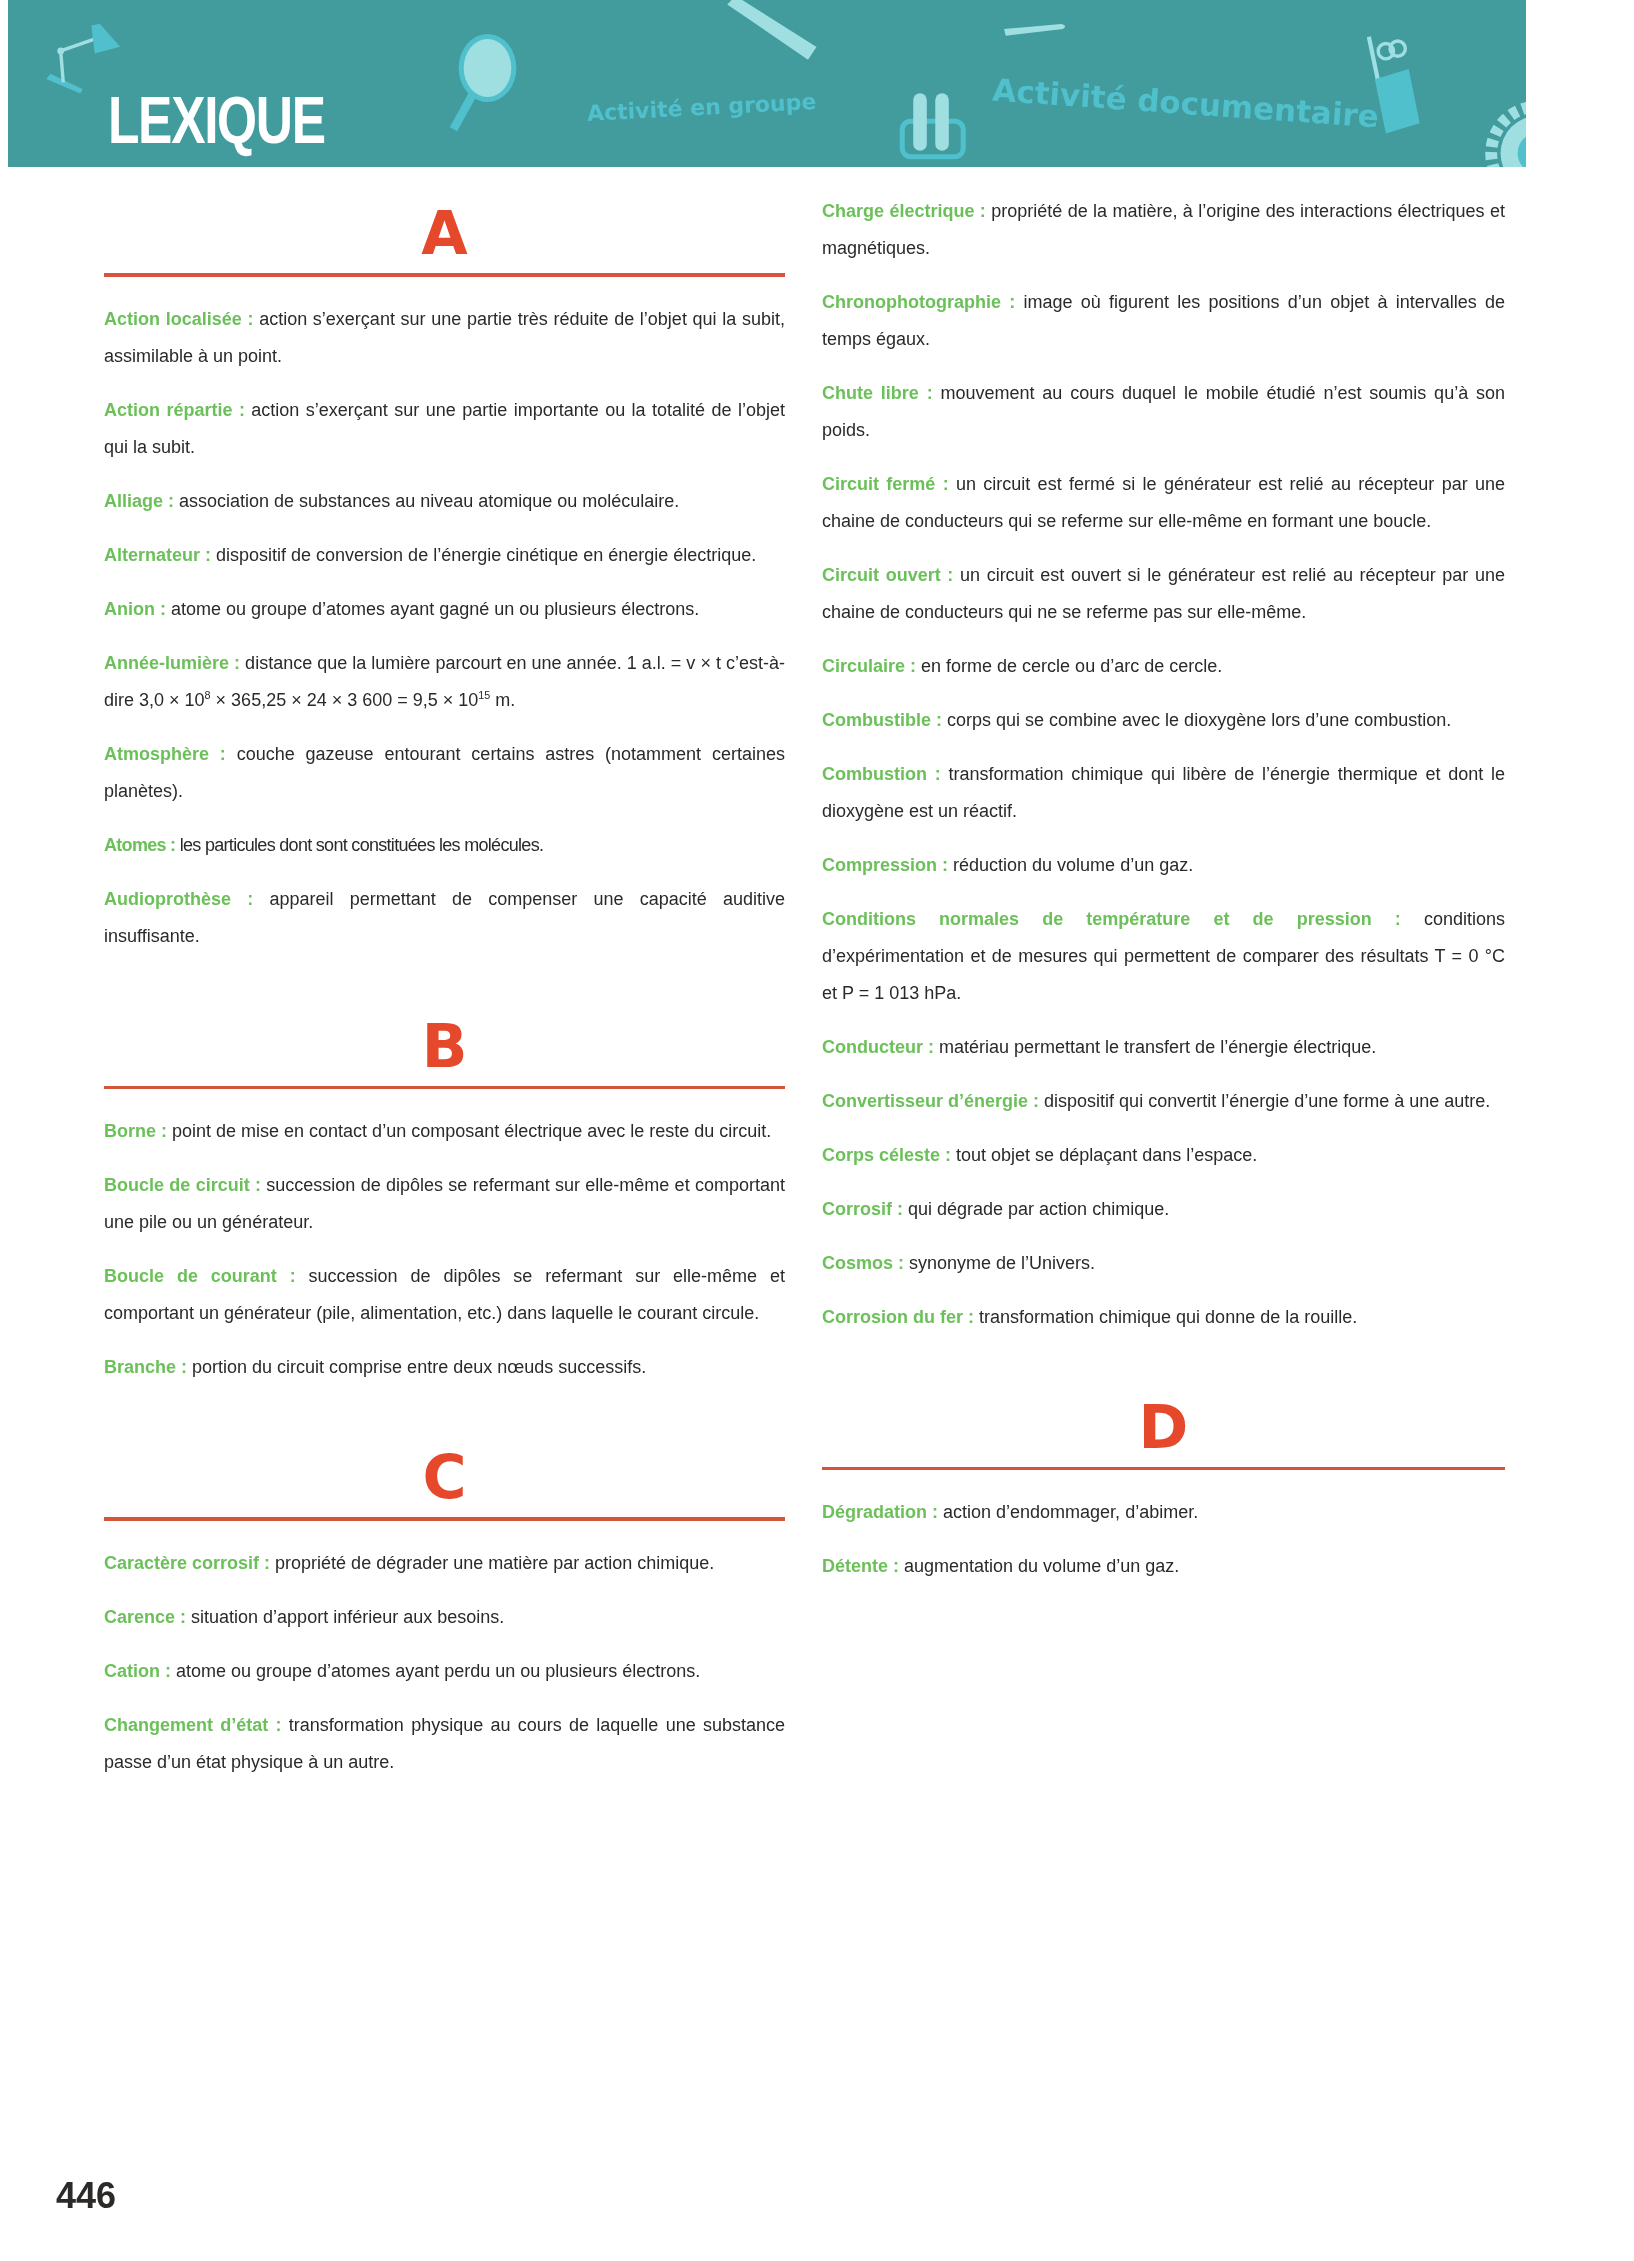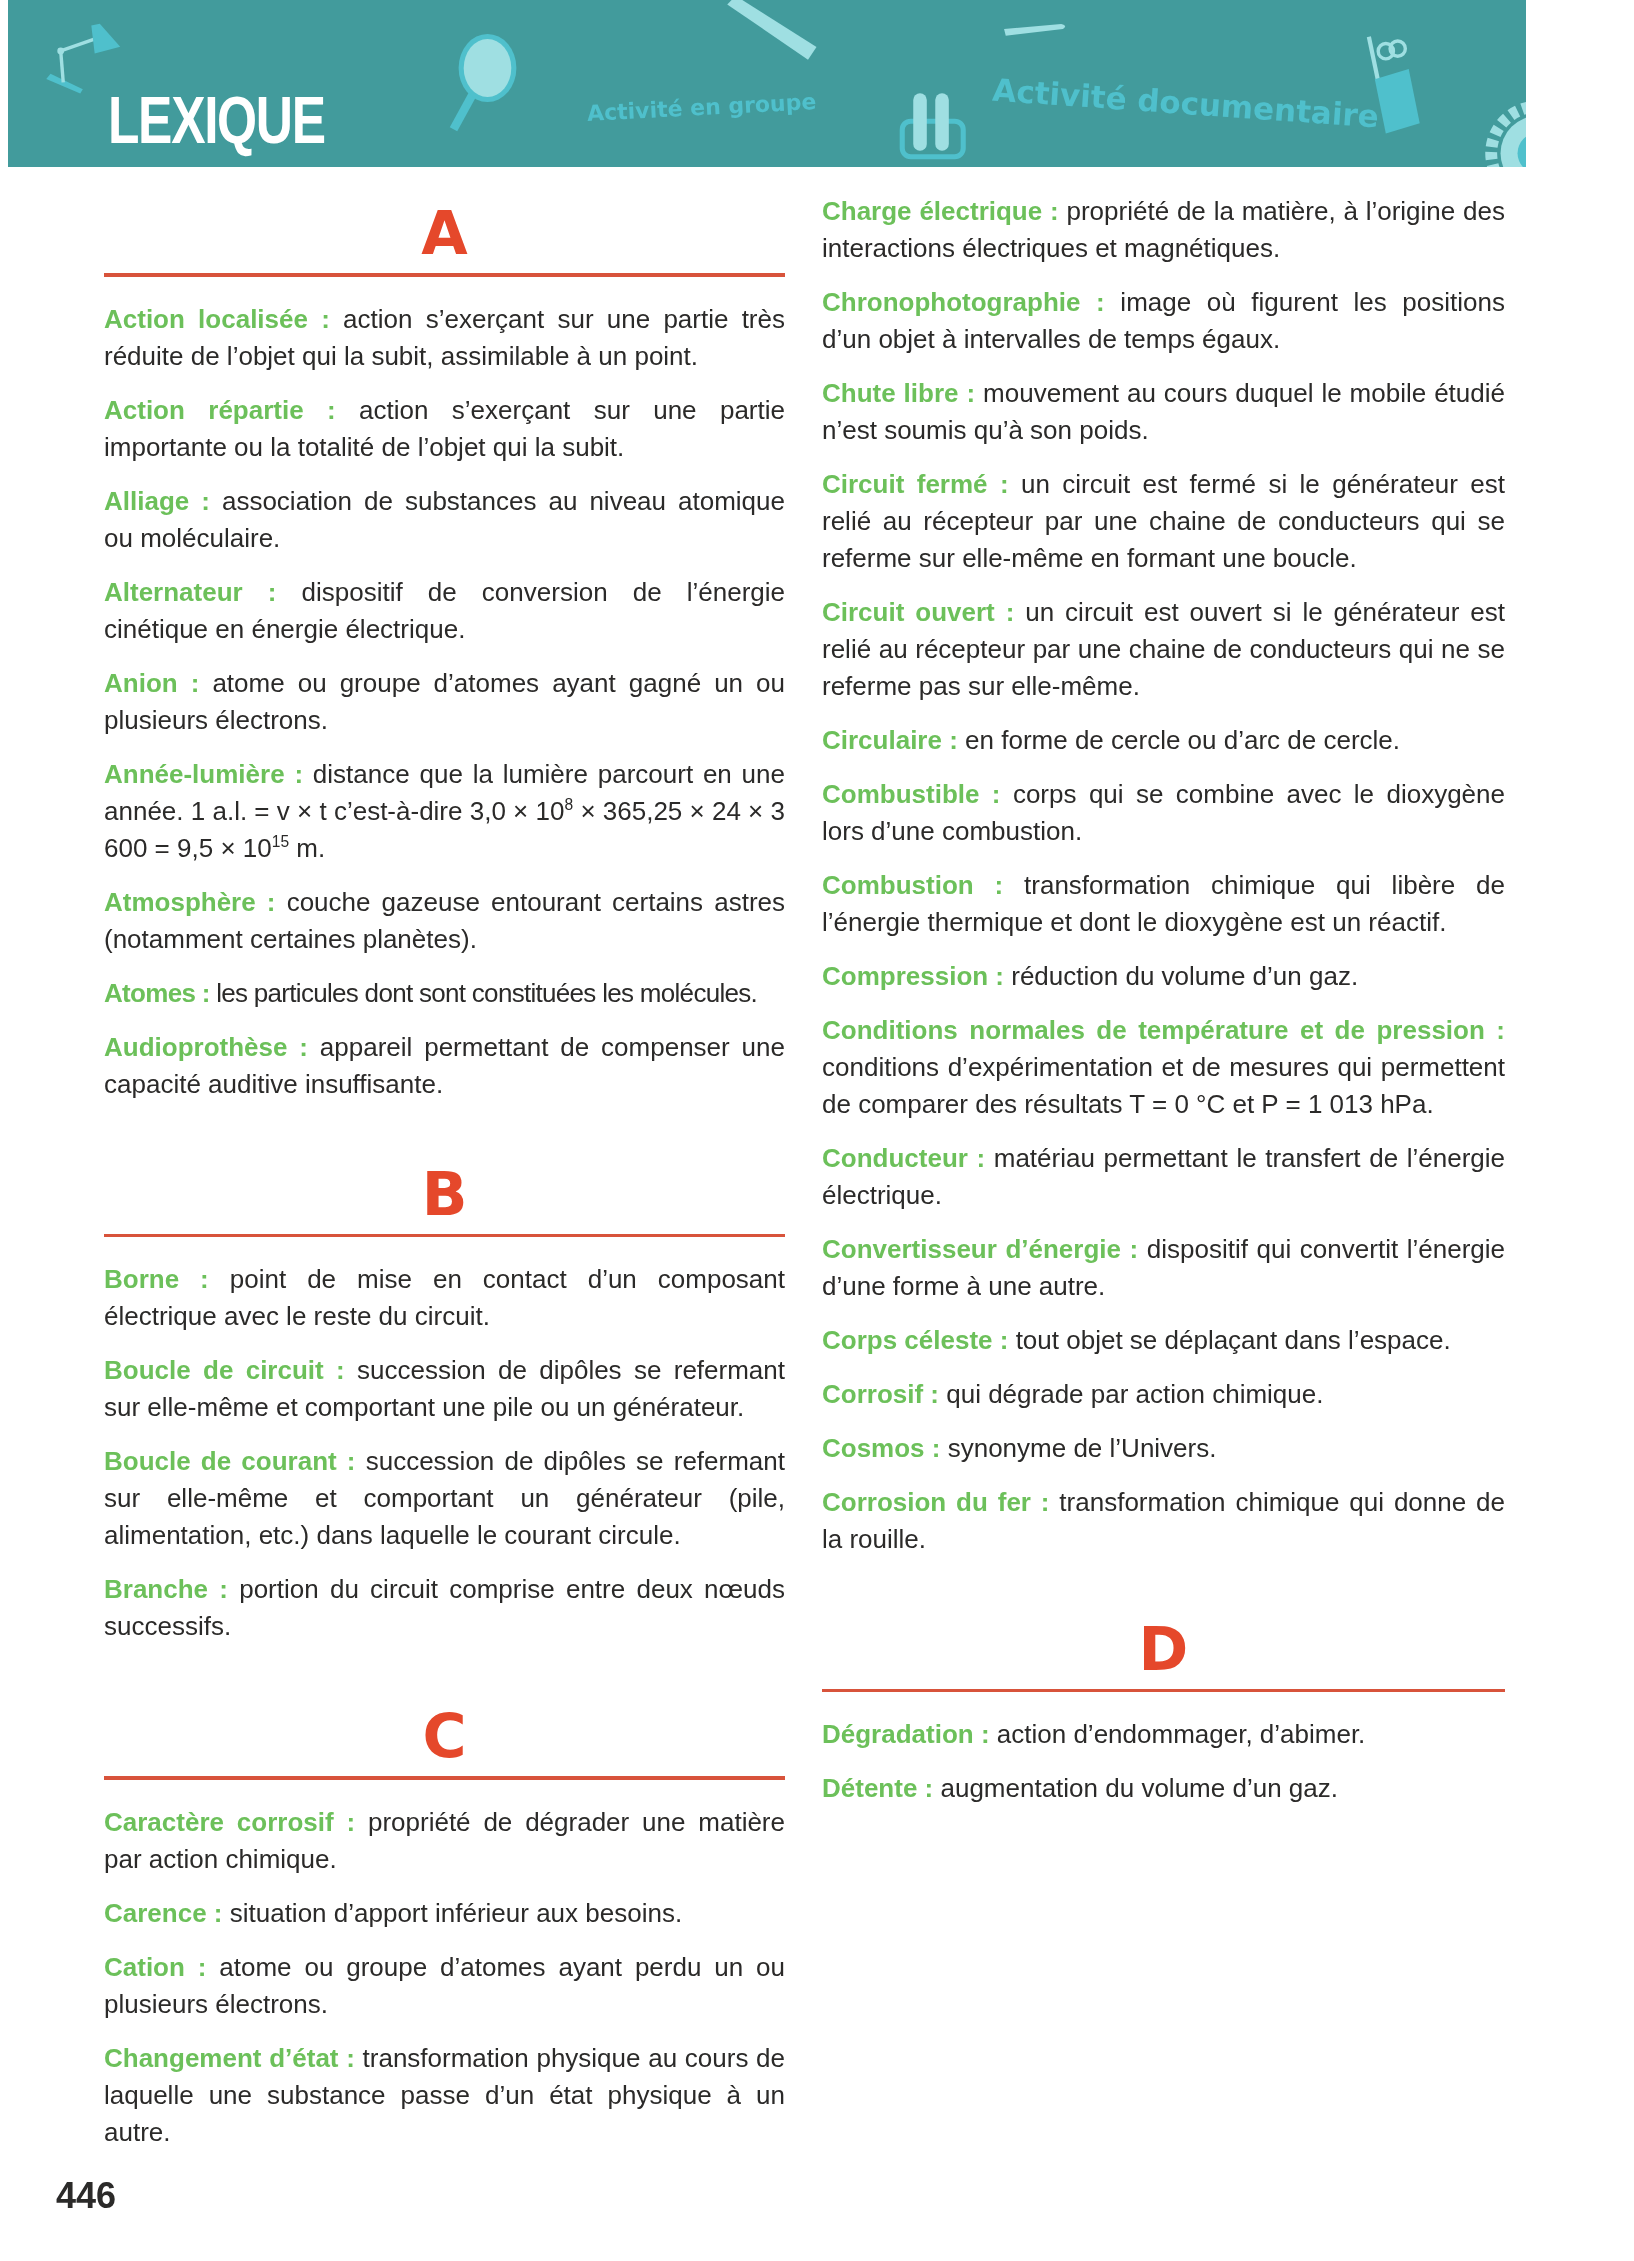--- a/index.html
+++ b/index.html
@@ -28,21 +28,21 @@
   .col-right { left: 822px; width: 683px; }
 
   .section-head { position: relative; text-align: center; }
   .section-letter {
     display: block; color: #e5482b; font-weight: bold;
     font-family: "DejaVu Sans", sans-serif; font-size: 60px; line-height: 1;
   }
   .section-rule { height: 3.4px; background: #d8533b; margin-top: 10.2px; }
 
   .entry {
-    font-size: 26px; line-height: 37px; text-align: justify; margin: 0 0 17px 0;
+    font-size: 18px; line-height: 37px; text-align: justify; margin: 0 0 17px 0;
     font-family: "Liberation Sans", sans-serif; color: #2b2a29;
   }
   .term { color: #6cc05a; font-weight: bold; }
   sup { font-size: 60%; line-height: 0; }
 
   .page-number {
     position: absolute; left: 56px; top: 2175px; font-weight: bold;
     font-size: 36px; color: #2b2a29; font-family: "Liberation Sans", sans-serif;
   }
 </style>

